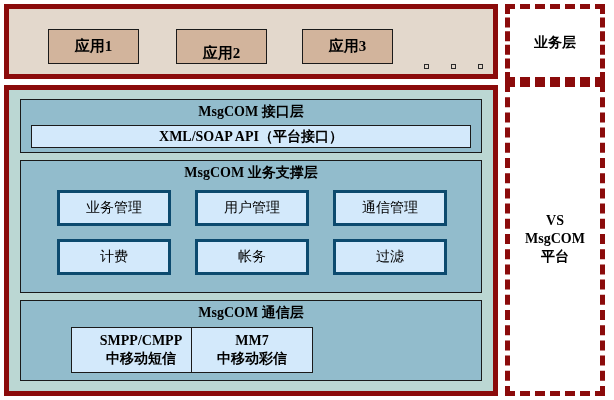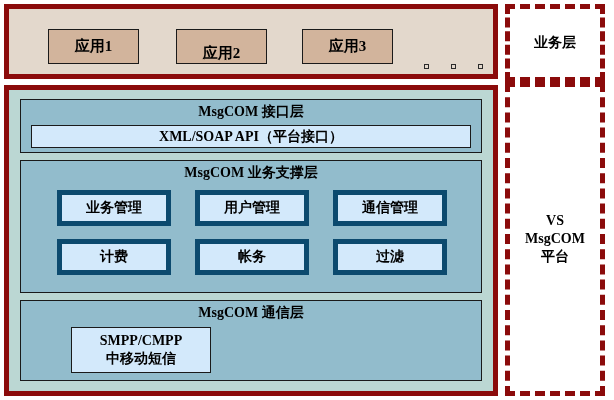--- a/index.html
+++ b/index.html
@@ -79,23 +79,23 @@
   #api-box {
     left: 10px; top: 25px; width: 440px; height: 23px;
     border: 1px solid #1a1a1a;
     background: #D3E9FB;
     font-weight: bold; font-size: 14px; color: #000;
   }
 
   
   #layer-support { left: 11px; top: 70px; width: 462px; height: 133px; }
   .sub-box {
-    border: 5px solid #0c4a6e;
+    border: 3px solid #0c4a6e;
     background: #D3E9FB;
-    font-weight: bold; font-size: 14px; color: #000;
+    font-weight: normal; font-size: 14px; color: #000;
   }
   #sb-1 { left: 36px;  top: 29px; width: 114px; height: 36px; }
   #sb-2 { left: 174px; top: 29px; width: 114px; height: 36px; }
   #sb-3 { left: 312px; top: 29px; width: 114px; height: 36px; }
   #sb-4 { left: 36px;  top: 78px; width: 114px; height: 36px; }
   #sb-5 { left: 174px; top: 78px; width: 114px; height: 36px; }
   #sb-6 { left: 312px; top: 78px; width: 114px; height: 36px; }
 
   
   #layer-comm { left: 11px; top: 210px; width: 462px; height: 81px; }
@@ -187,20 +187,24 @@
       </div>
     </div>
 
     <div id="layer-comm" class="layer-box">
       <div class="layer-title">MsgCOM 通信层</div>
 
       <div id="cb-1" class="abs comm-box">
         <span>SMPP/CMPP</span>
         <span>中移动短信</span>
       </div>
+      <div id="cb-2" class="abs comm-box">
+        <span>MM7</span>
+        <span>中移动彩信</span>
+      </div>
     </div>
   </div>
 
   <div id="dash-biz" class="abs ctr dashed-box">
     <div class="dash-label">业务层</div>
   </div>
 
   <div id="dash-platform" class="abs ctr dashed-box">
     <div class="dash-label">
       <div>VS</div>

